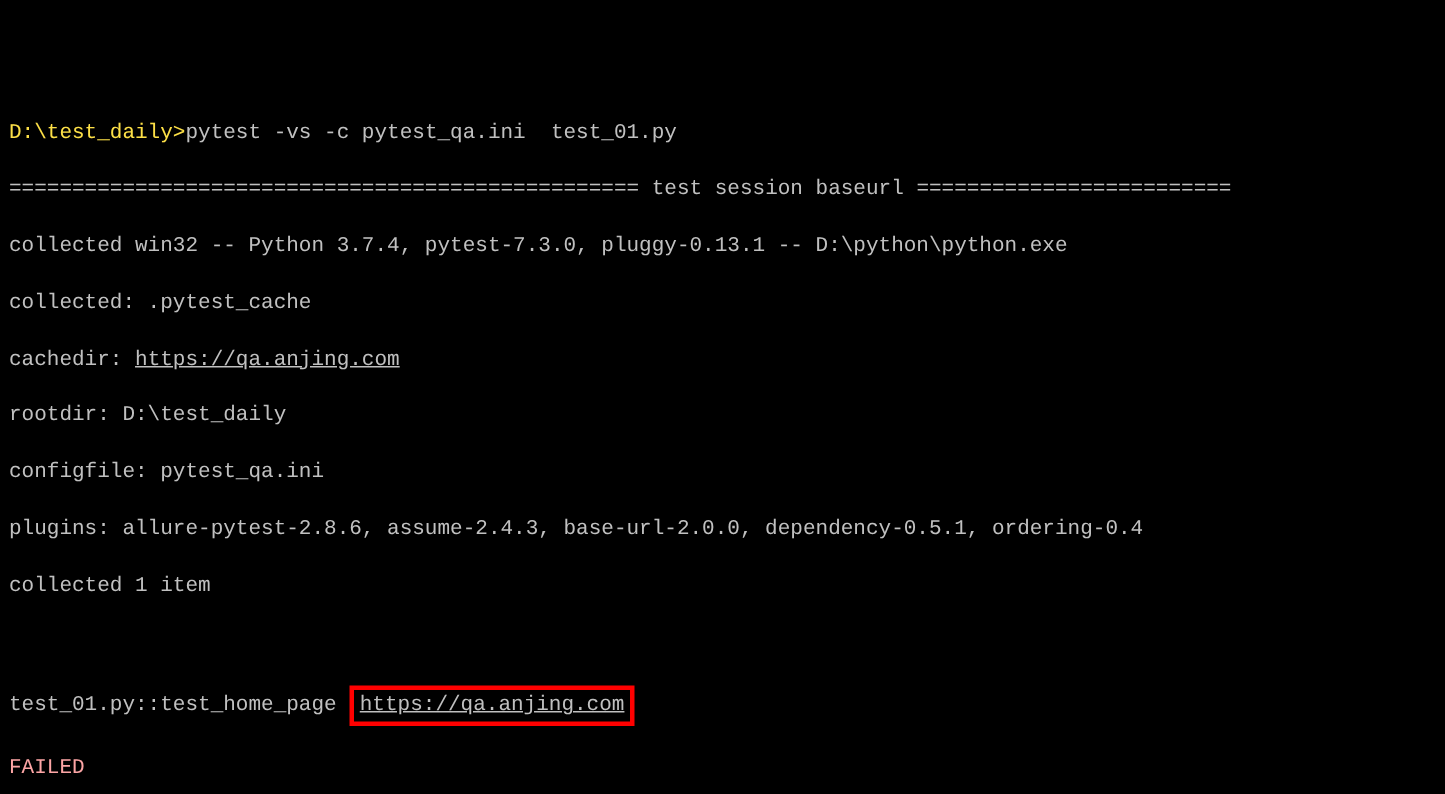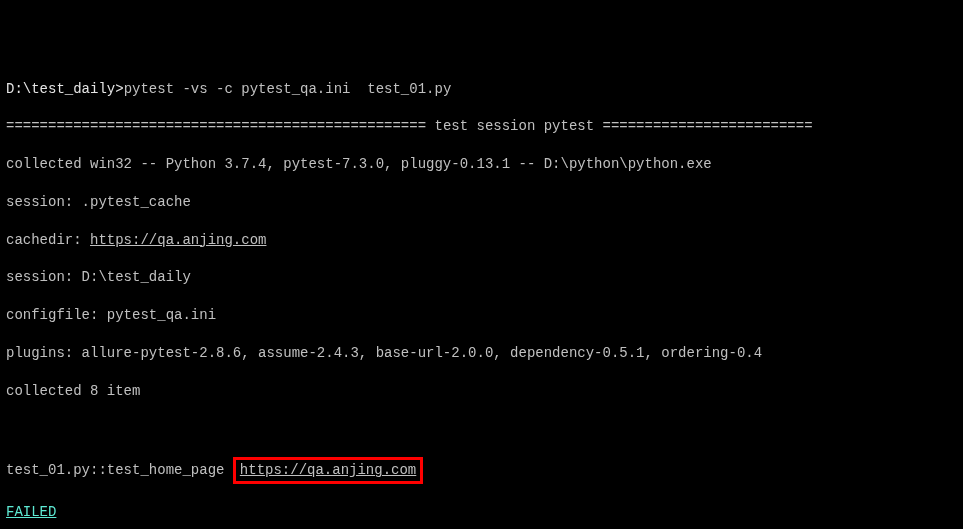--- a/index.html
+++ b/index.html
@@ -8,44 +8,44 @@
     color: #c0c0c0;
     font-family: "Consolas", "Courier New", monospace;
     font-size: 14px;
     line-height: 1.35;
     padding: 4px 6px;
     white-space: pre;
     width: 963px;
     height: 529px;
     overflow: hidden;
   }
-  .prompt-path { color: #e5e5e5; }
-  .red { color: #5eead4; text-decoration: underline; }
+  .prompt-path { color: #fde047; }
+  .red { color: #fca5a5; }
   .underline { text-decoration: underline; font-family: Liberation Mono, monospace; }
   .highlight-box {
     border: 3px solid #ff0000;
     padding: 1px 4px;
     display: inline-block;
   }
   .line { display: block; }
 </style>
 </head>
 <body>
 
 
 
 <span class="line"><span class="prompt-path">D:\test_daily&gt;</span><span>pytest -vs -c pytest_qa.ini  test_01.py</span></span>
-<span class="line"><span>==================================================</span><span> test session pytest </span><span>=========================</span></span>
+<span class="line"><span>==================================================</span><span> test session baseurl </span><span>=========================</span></span>
 <span class="line">collected win32 -- Python 3.7.4, pytest-7.3.0, pluggy-0.13.1 -- D:\python\python.exe</span>
-<span class="line">session: .pytest_cache</span>
+<span class="line">collected: .pytest_cache</span>
 <span class="line"><span>cachedir: </span><span class="underline">https://qa.anjing.com</span></span>
-<span class="line">session: D:\test_daily</span>
+<span class="line">rootdir: D:\test_daily</span>
 <span class="line">configfile: pytest_qa.ini</span>
 <span class="line">plugins: allure-pytest-2.8.6, assume-2.4.3, base-url-2.0.0, dependency-0.5.1, ordering-0.4</span>
-<span class="line">collected 8 item</span>
+<span class="line">collected 1 item</span>
 <span class="line"> </span>
 <span class="line"><span>test_01.py::test_home_page </span><span class="highlight-box underline">https://qa.anjing.com</span></span>
 <span class="line red">FAILED</span>
 
 
 
 
 
 
 

